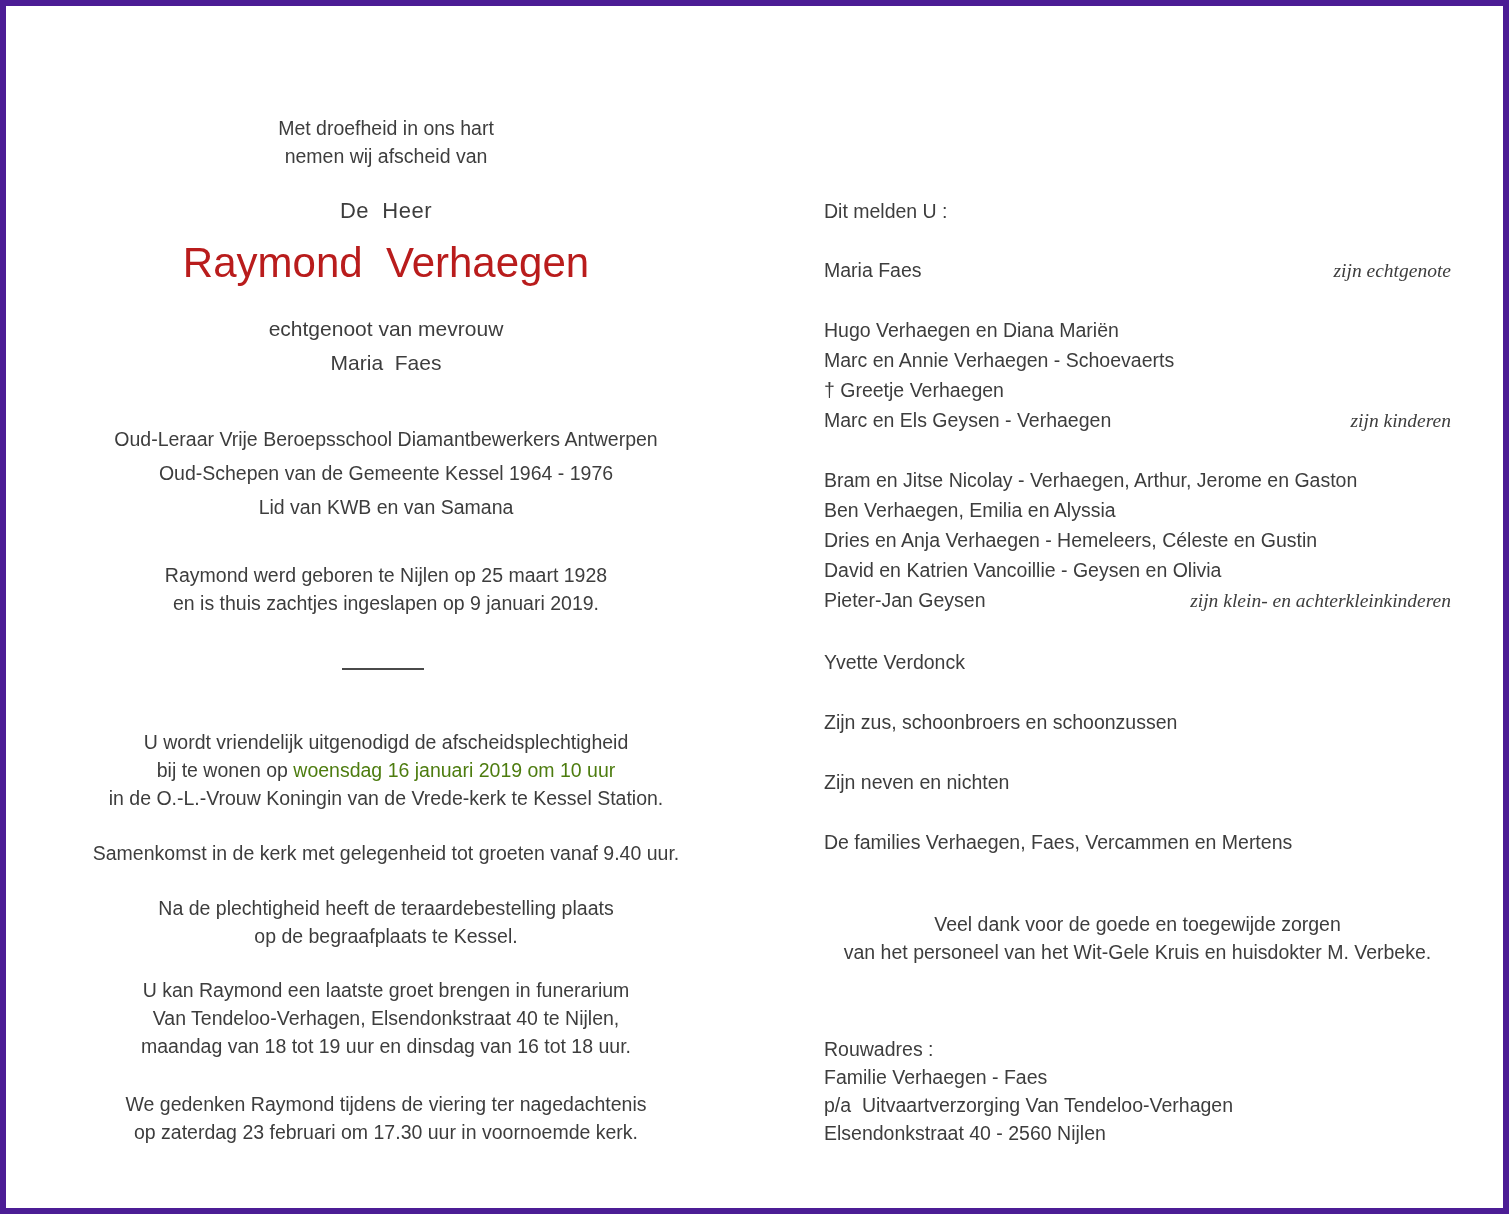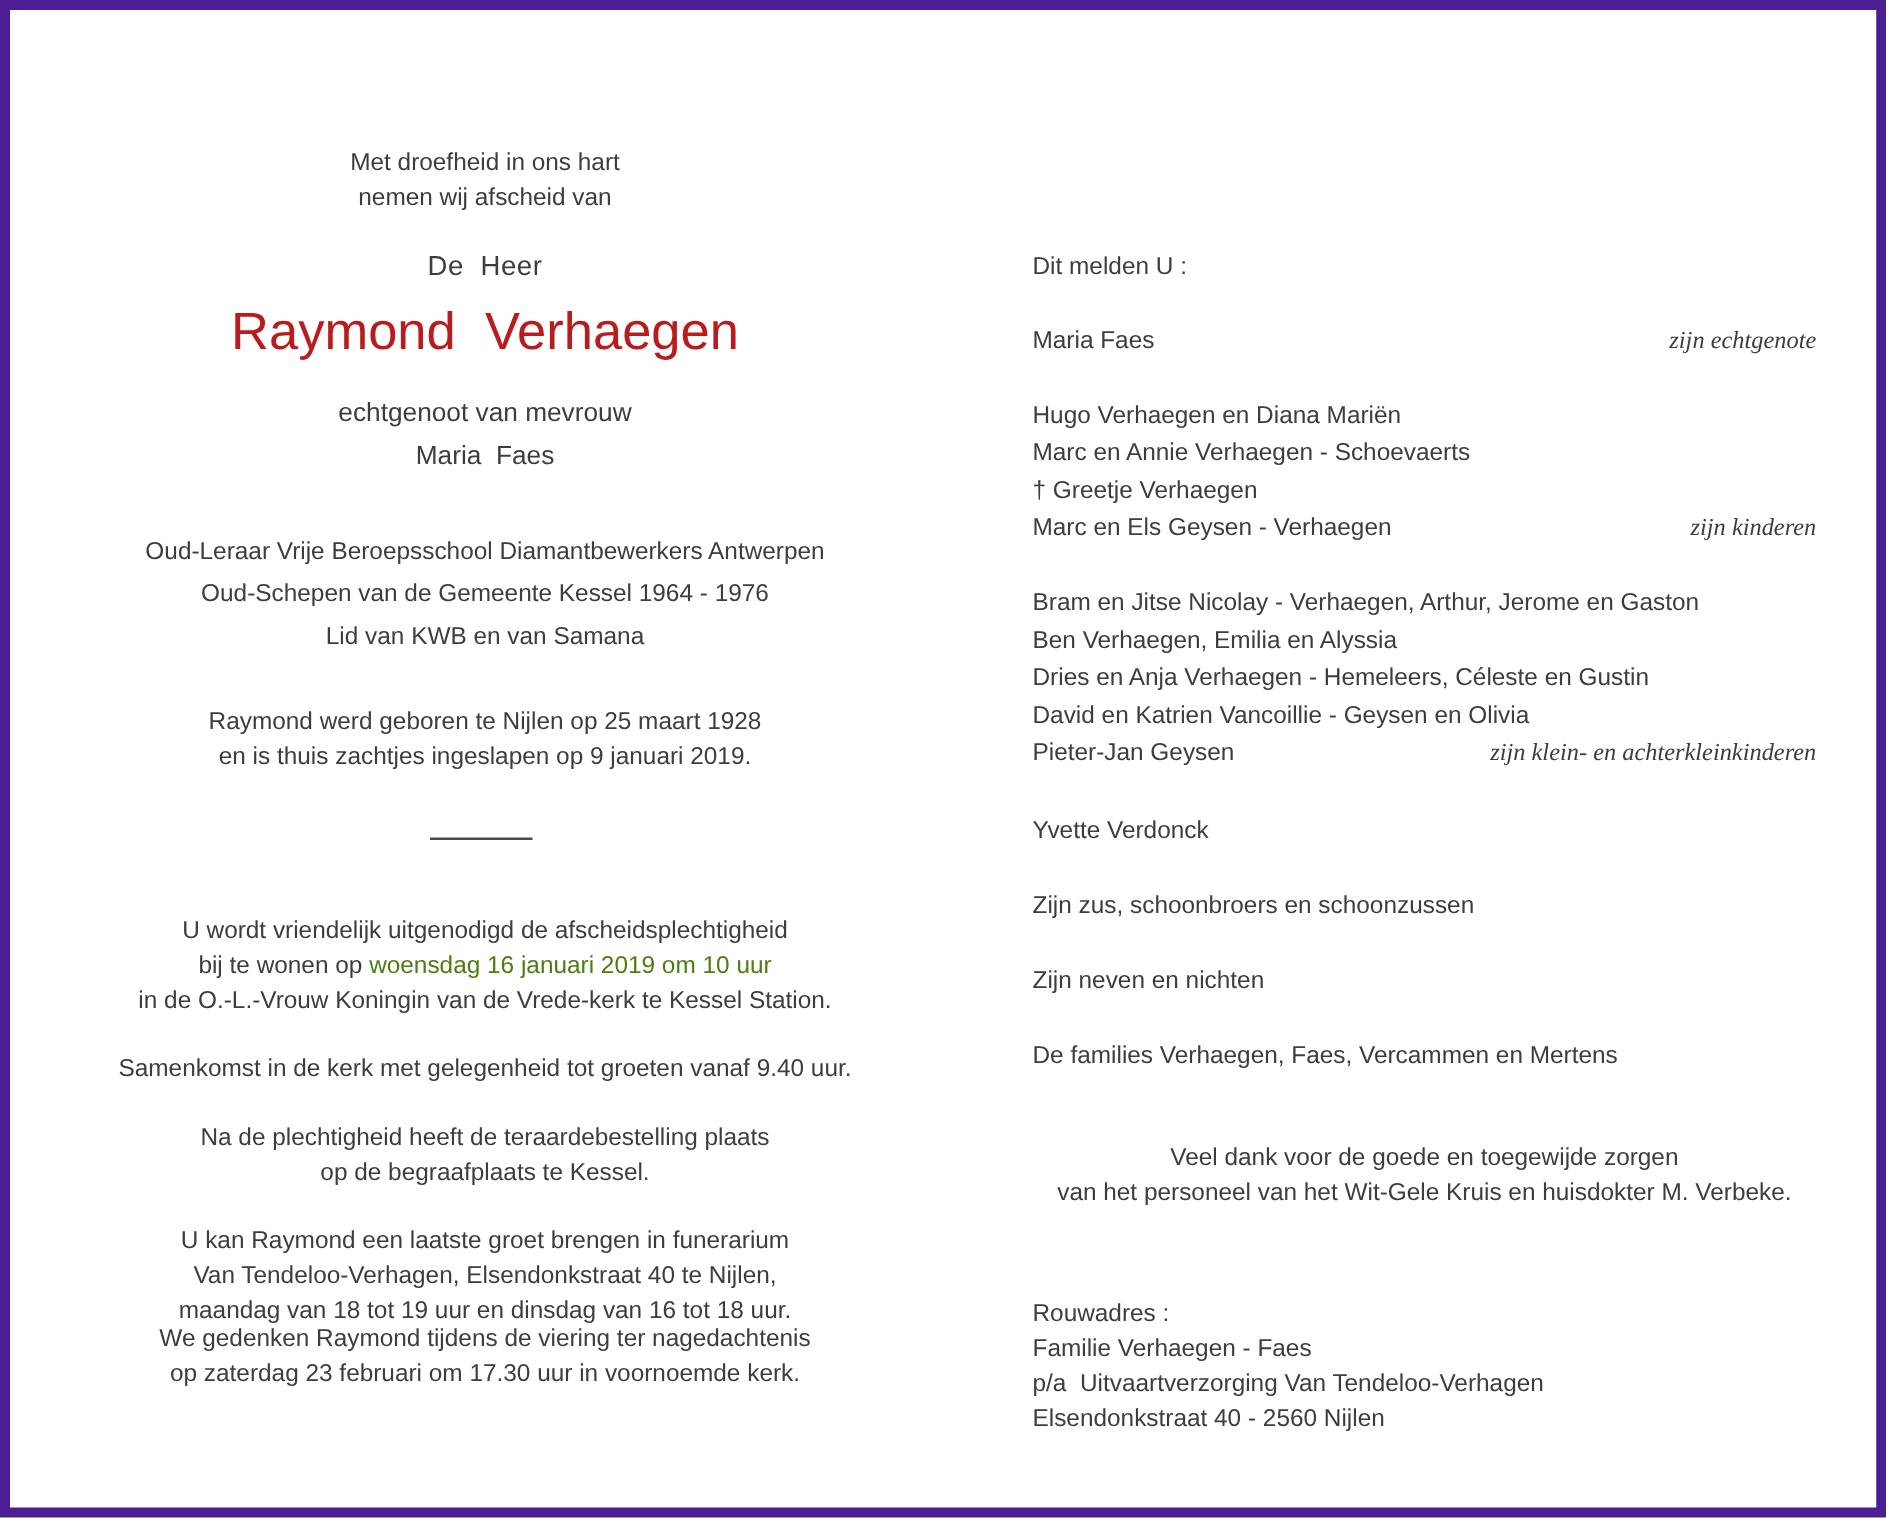--- a/index.html
+++ b/index.html
@@ -1,20 +1,20 @@
 <!DOCTYPE html>
 <html><head>
 <meta charset="utf-8">
 <style>
   html,body{margin:0;padding:0;background:#888;}
   .page{
     position:relative;
     width:1509px;height:1214px;
     background:#ffffff;
-    border:8px solid #4c1d95;
+    border:6px solid #4c1d95;
     box-sizing:border-box;
     font-family:"Liberation Sans","DejaVu Sans",sans-serif;
     color:#3d3d3d;
     overflow:hidden;
   }
   [data-bind]{white-space:pre-wrap;}
   .lb{position:absolute;left:30px;width:700px;text-align:center;font-size:19.5px;line-height:28px;}
   .rb{position:absolute;left:818px;width:627px;text-align:left;font-size:19.5px;line-height:30px;}
   .honorific{font-size:22px;letter-spacing:0.5px;}
   .deceased-name{font-size:42px;font-weight:300;line-height:48px;color:#b91c1c;}
@@ -71,21 +71,21 @@
     <div data-bind="left.burial_line1">Na de plechtigheid heeft de teraardebestelling plaats</div>
     <div data-bind="left.burial_line2">op de begraafplaats te Kessel.</div>
   </div>
 
   <div class="lb" style="top:970px">
     <div data-bind="left.funerarium_line1">U kan Raymond een laatste groet brengen in funerarium</div>
     <div data-bind="left.funerarium_line2">Van Tendeloo-Verhagen, Elsendonkstraat 40 te Nijlen,</div>
     <div data-bind="left.funerarium_line3">maandag van 18 tot 19 uur en dinsdag van 16 tot 18 uur.</div>
   </div>
 
-  <div class="lb" style="top:1049px">
+  <div class="lb" style="top:1084px">
     <div data-bind="left.memorial_line1">We gedenken Raymond tijdens de viering ter nagedachtenis</div>
     <div data-bind="left.memorial_line2">op zaterdag 23 februari om 17.30 uur in voornoemde kerk.</div>
   </div>
 
   <div class="rb" style="top:190px" data-bind="right.heading">Dit melden U :</div>
 
   <div class="rb rel-row" style="top:249px">
     <span data-bind="right.spouse_name">Maria Faes</span>
     <span class="relation" data-bind="right.spouse_relation">zijn echtgenote</span>
   </div>

